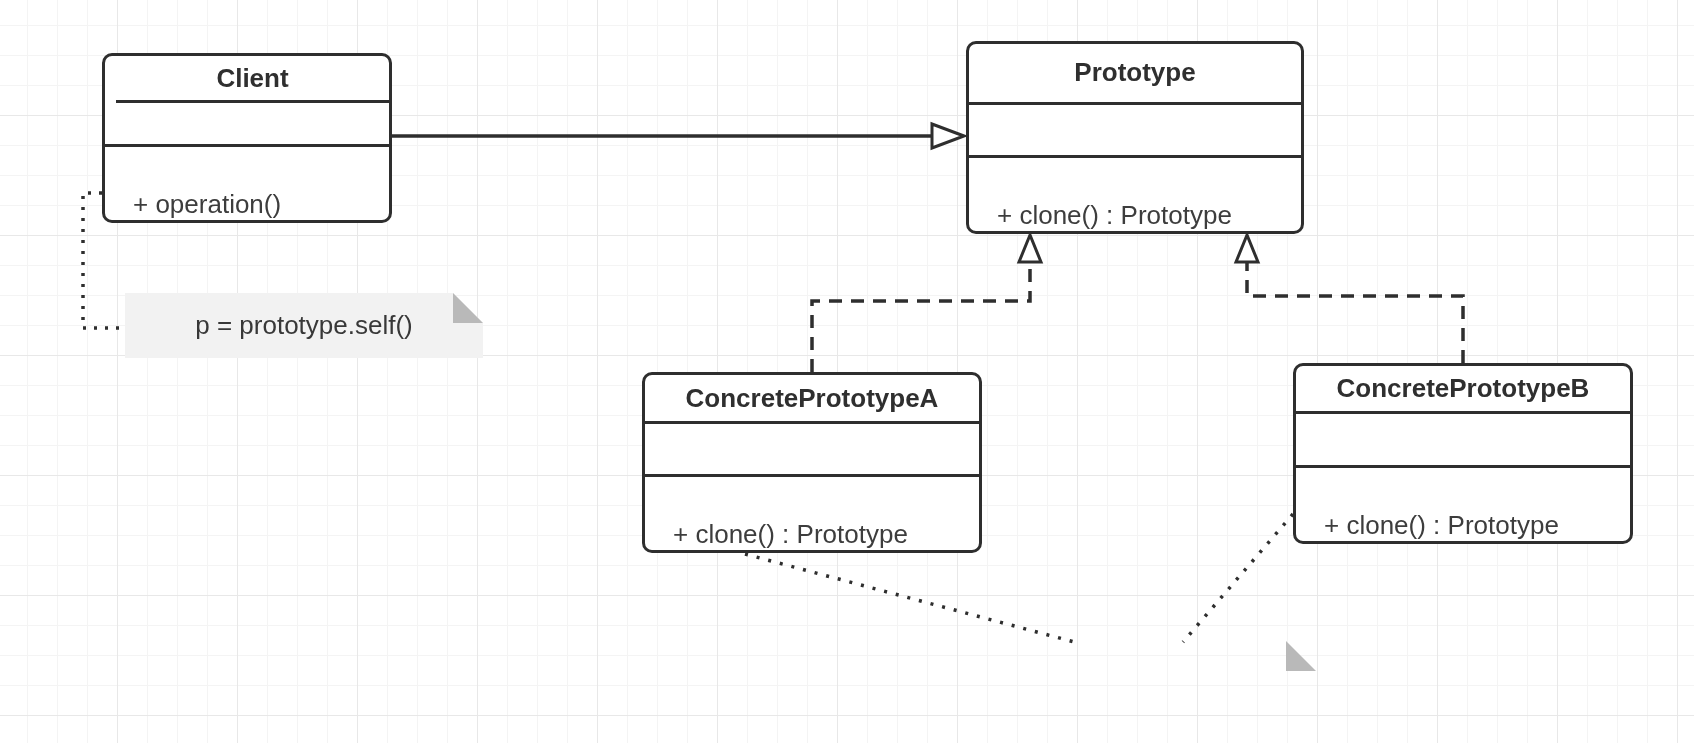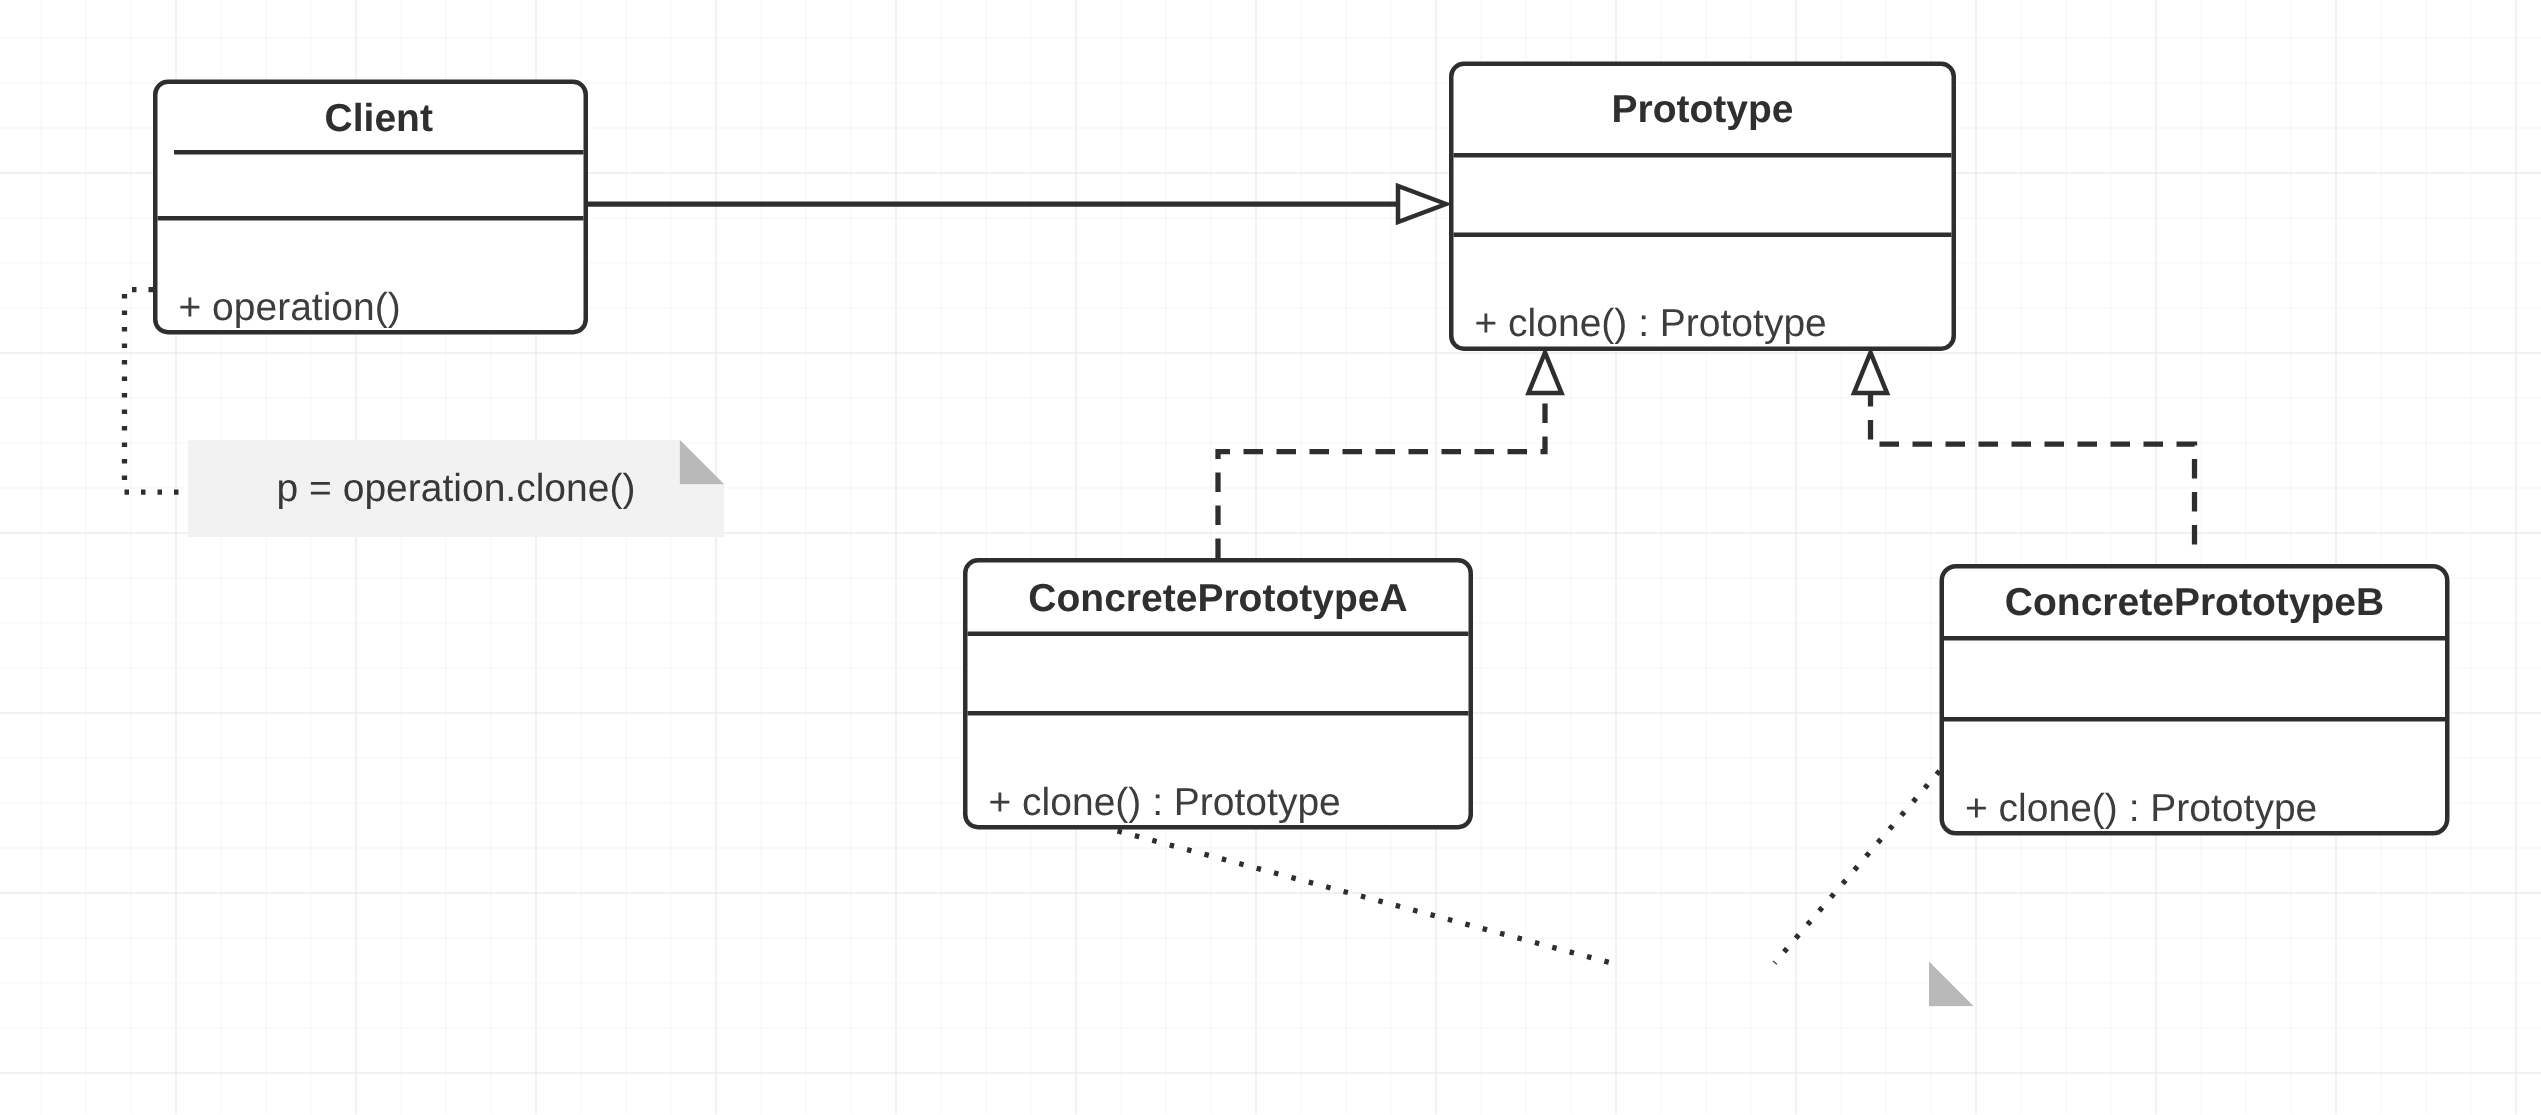--- a/index.html
+++ b/index.html
@@ -45,40 +45,40 @@
     color: #2f2f2f;
   }
   .uml-attrs {
     box-sizing: border-box;
     border-bottom: 3.5px solid #2e2e2e;
   }
   .uml-methods {
     flex: 1;
     display: flex;
     align-items: center;
-    padding-left: 14px;
+    padding-left: 28px;
     font-size: 26px;
     color: #3d3d3d;
     white-space: nowrap;
     margin-top: 42px;
   }
 
   #cls-client    { left: 102px; top: 53px;  width: 290px; height: 170px; }
   #cls-client    .uml-title { height: 58px; margin-left: 11px; }
   #cls-client    .uml-attrs { height: 54px; }
 
   #cls-prototype { left: 966px; top: 41px;  width: 338px; height: 193px; }
   #cls-prototype .uml-title { height: 74px; }
   #cls-prototype .uml-attrs { height: 65px; }
 
   #cls-concrete-a { left: 642px; top: 372px; width: 340px; height: 181px; }
   #cls-concrete-a .uml-title { height: 58px; }
   #cls-concrete-a .uml-attrs { height: 62px; }
 
-  #cls-concrete-b { left: 1293px; top: 376px; width: 340px; height: 181px; border-radius: 11px; }
+  #cls-concrete-b { left: 1293px; top: 363px; width: 340px; height: 181px; }
   #cls-concrete-b .uml-title { height: 56px; }
   #cls-concrete-b .uml-attrs { height: 63px; }
 
   
   .note {
     position: absolute;
     background: #f2f2f2;
     clip-path: polygon(0 0, calc(100% - 30px) 0, 100% 30px, 100% 100%, 0 100%);
     display: flex;
     align-items: center;
@@ -130,21 +130,21 @@
     <div class="uml-methods">+ clone() : Prototype</div>
   </div>
 
   <div class="uml-class" id="cls-concrete-b">
     <div class="uml-title">ConcretePrototypeB</div>
     <div class="uml-attrs"></div>
     <div class="uml-methods">+ clone() : Prototype</div>
   </div>
 
   <div class="note" id="note-1">
-    <span>p = operation.clone()</span>
+    <span>p = prototype.self()</span>
   </div>
   <div class="note-fold" style="left:453px; top:293px; position:absolute; z-index:2;"></div>
 
   <div class="note-fold" style="left:1286px; top:641px; position:absolute; z-index:2;"></div>
 
   <svg class="connectors" width="1694" height="743" viewBox="0 0 1694 743">
 
     <line x1="392" y1="136" x2="933" y2="136" stroke="#2e2e2e" stroke-width="3.5"></line>
     <polygon points="964,136 932,124 932,148" fill="#ffffff" stroke="#2e2e2e" stroke-width="3"></polygon>
 

